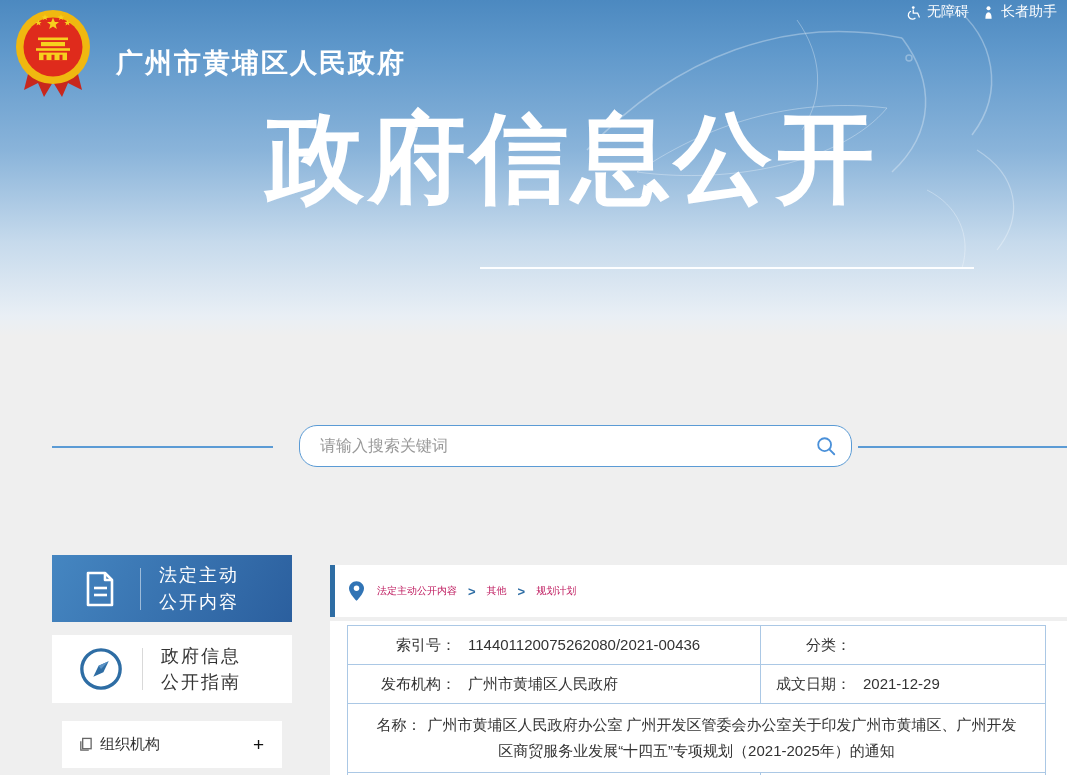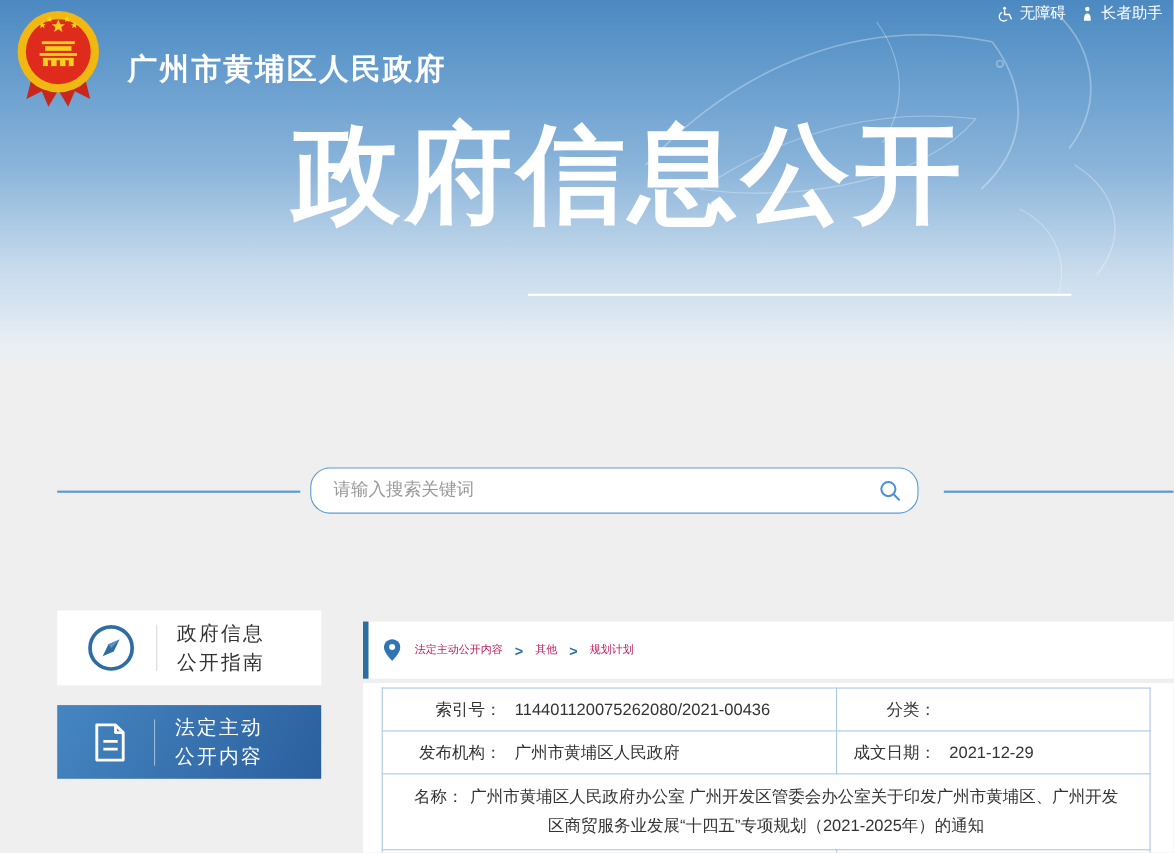--- a/index.html
+++ b/index.html
@@ -25,21 +25,21 @@
     position:absolute; left:266px; top:94px; color:#fff;
     font-size:98px; font-weight:bold; letter-spacing:4px; white-space:nowrap;
   }
   .banner-underline { position:absolute; left:480px; top:267px; width:494px; height:2px; background:rgba(255,255,255,.95); }
 
   
   .hline { position:absolute; top:446px; height:2px; background:#5b9bd5; }
   .hline.left  { left:52px;  width:221px; }
   .hline.right { left:858px; width:209px; }
   .search-box {
-    position:absolute; left:282px; top:425px; width:553px; height:42px;
+    position:absolute; left:299px; top:425px; width:553px; height:42px;
     background:#fff; border:1px solid #5b9bd5; border-radius:18px;
     display:flex; align-items:center;
   }
   .search-box input {
     flex:1; height:100%; border:none; outline:none; background:transparent;
     padding:0 12px 0 20px; font-size:16px; color:#333;
     font-family:"Liberation Sans","DejaVu Sans",sans-serif;
   }
   .search-box input::placeholder { color:#999; }
   .search-btn { border:none; background:transparent; padding:0 14px 0 0; cursor:pointer; display:flex; align-items:center; }
@@ -167,47 +167,57 @@
     <button class="search-btn">
       <svg width="22" height="22" viewBox="0 0 24 24" fill="none" stroke="#4a90d9" stroke-width="2" stroke-linecap="round">
         <circle cx="10.5" cy="10.5" r="7"></circle>
         <line x1="15.7" y1="15.7" x2="21" y2="21"></line>
       </svg>
     </button>
   </div>
 
   <aside class="sidebar">
 
-    <div class="side-card">
-      <svg width="46" height="46" viewBox="0 0 48 48">
-        <circle cx="24" cy="24" r="20" fill="none" stroke="#2e6da4" stroke-width="3.5"></circle>
-        <path d="M32 16 L21.5 20.5 L16 32 L26.5 27.5 Z" fill="#2e6da4"></path>
-        <path d="M32 16 L21.5 20.5 L24 24 Z" fill="#5b93c6"></path>
-      </svg>
-      <span class="vdiv"></span>
-      <span class="side-label">
-        <span>政府信息</span>
-        <span>公开指南</span>
-      </span>
-    </div>
-
     <div class="side-card active">
       <svg width="44" height="44" viewBox="0 0 44 44" fill="none" stroke="#fff" stroke-width="2.6" stroke-linejoin="round">
         <path d="M10 6 h17 l7 7 v25 h-24 z"></path>
         <path d="M27 6 v7 h7"></path>
         <line x1="16" y1="21" x2="29" y2="21"></line>
         <line x1="16" y1="28" x2="29" y2="28"></line>
       </svg>
       <span class="vdiv"></span>
       <span class="side-label">
         <span>法定主动</span>
         <span>公开内容</span>
       </span>
     </div>
 
+    <div class="side-card">
+      <svg width="46" height="46" viewBox="0 0 48 48">
+        <circle cx="24" cy="24" r="20" fill="none" stroke="#2e6da4" stroke-width="3.5"></circle>
+        <path d="M32 16 L21.5 20.5 L16 32 L26.5 27.5 Z" fill="#2e6da4"></path>
+        <path d="M32 16 L21.5 20.5 L24 24 Z" fill="#5b93c6"></path>
+      </svg>
+      <span class="vdiv"></span>
+      <span class="side-label">
+        <span>政府信息</span>
+        <span>公开指南</span>
+      </span>
+    </div>
+
+    <div class="side-sub">
+      <span class="sub-icon">
+        <svg width="15" height="15" viewBox="0 0 16 16" fill="none" stroke="#666" stroke-width="1.4">
+          <rect x="5" y="1.5" width="9" height="11"></rect>
+          <path d="M3 4.5 v9.5 h8.5"></path>
+        </svg>
+      </span>
+      <span>组织机构</span>
+      <span class="plus">+</span>
+    </div>
   </aside>
 
   <main class="main">
 
     <div class="breadcrumb-card">
       <span class="pin">
         <svg width="15" height="20" viewBox="0 0 16 21">
           <path d="M8 0 C3.6 0 0 3.5 0 7.8 C0 13.2 8 21 8 21 S16 13.2 16 7.8 C16 3.5 12.4 0 8 0 Z" fill="#3174b5"></path>
           <circle cx="8" cy="7.6" r="2.9" fill="#fff"></circle>
         </svg>

